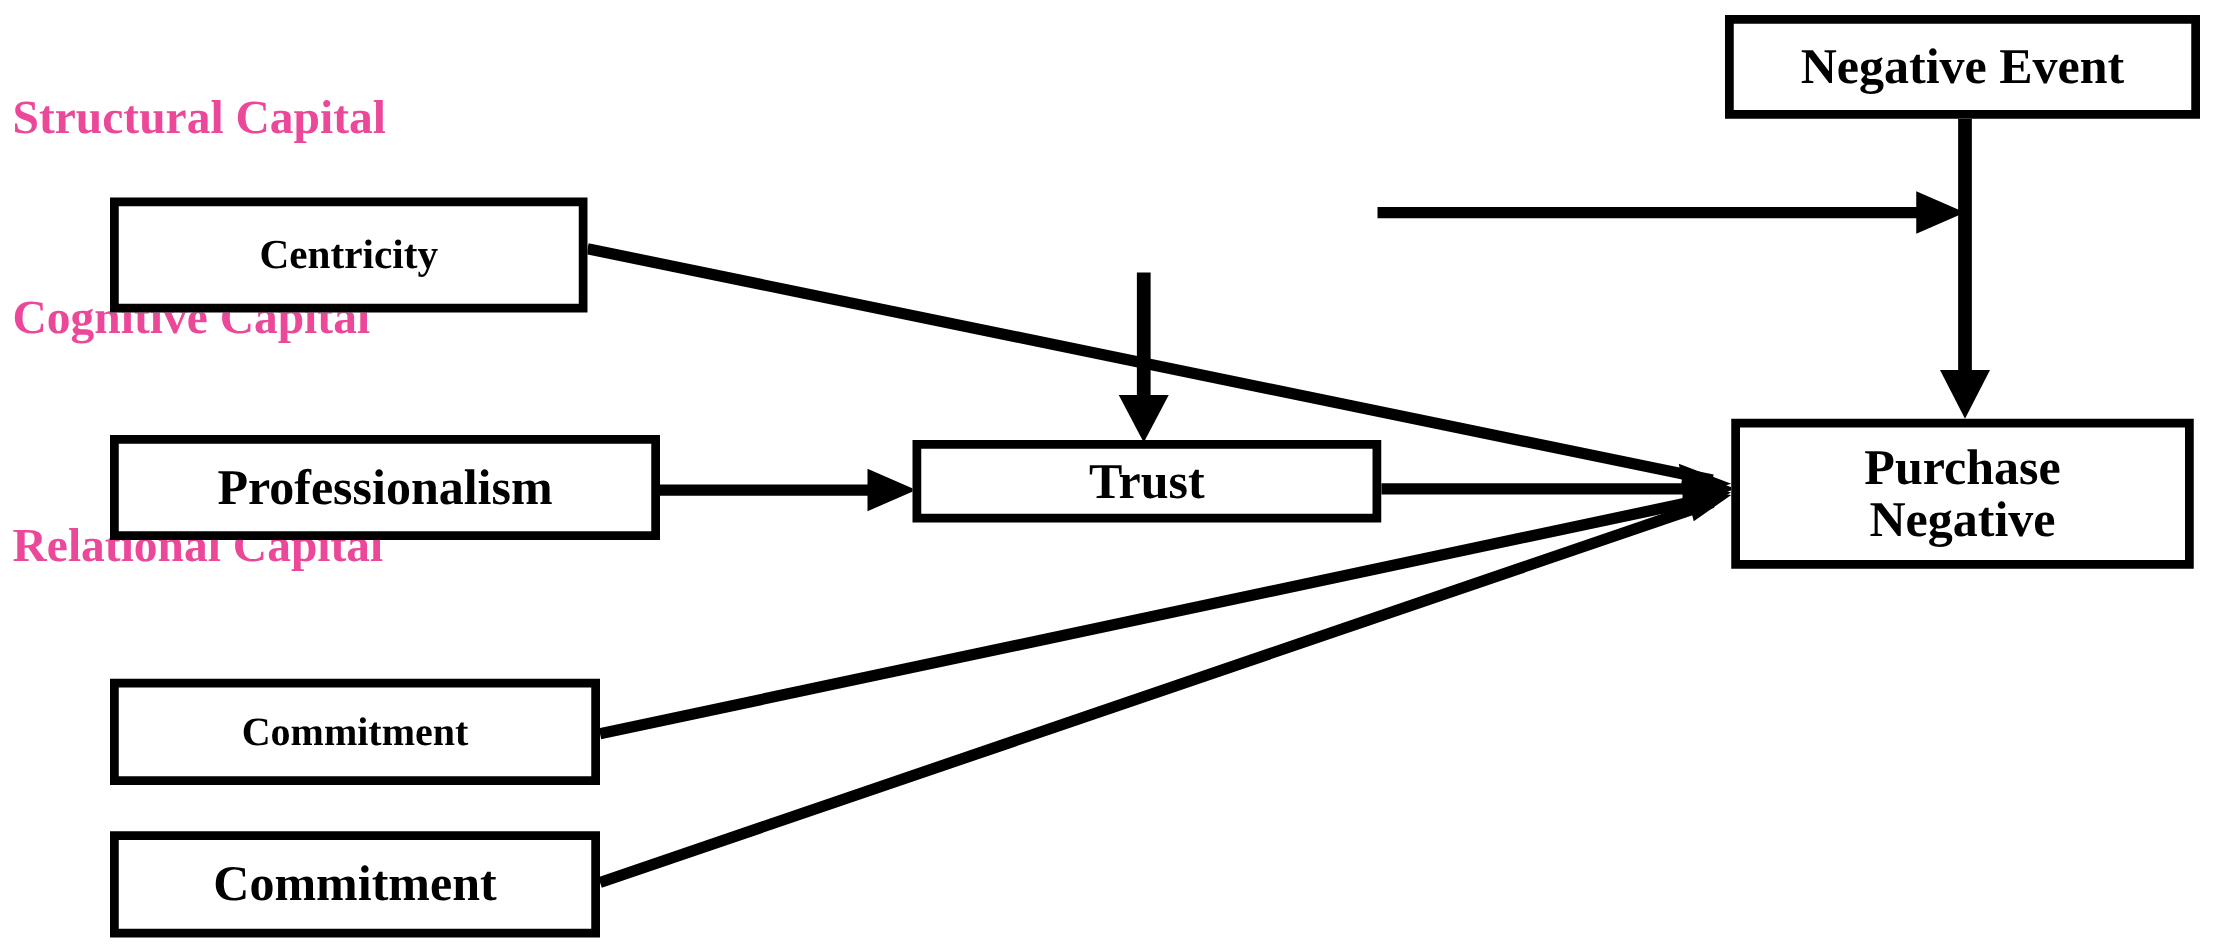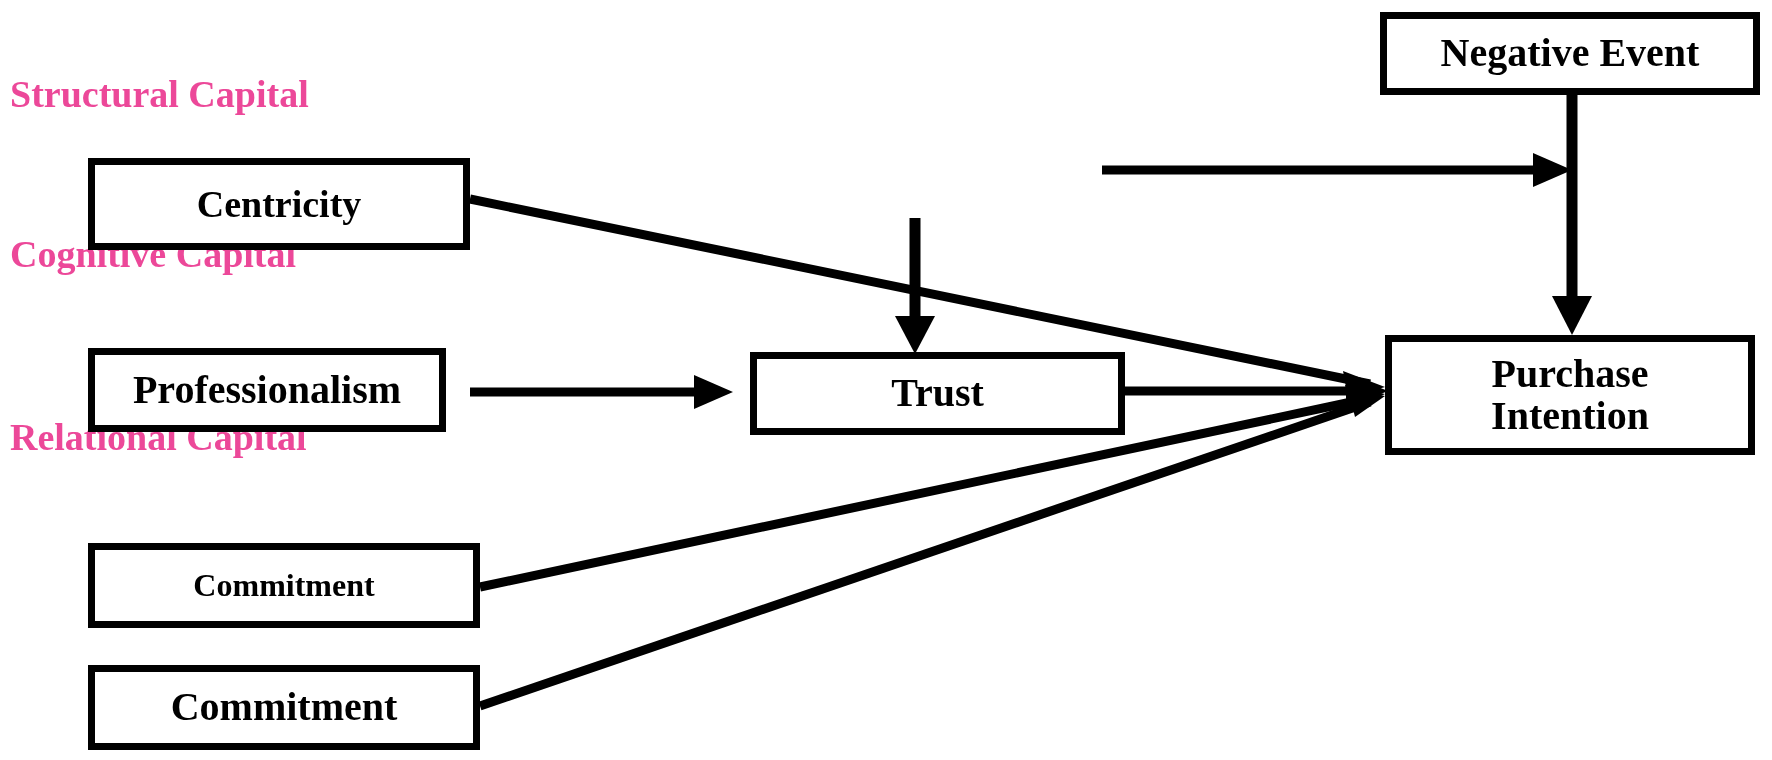--- a/index.html
+++ b/index.html
@@ -95,29 +95,29 @@
       <polygon points="1388,391 1346,374 1346,408" fill="#000000"></polygon>
     </g>
   </svg>
 
   <div class="group-label" style="left:10px; top:72px; font-size:38px;">Structural Capital</div>
 
   <div class="group-label" style="left:10px; top:232px; font-size:38px;">Cognitive Capital</div>
 
   <div class="group-label" style="left:10px; top:415px; font-size:38px;">Relational Capital</div>
 
-  <div class="node" style="left:88px; top:158px; width:382px; height:92px; font-size:38px;">Centricity</div>
+  <div class="node" style="left:88px; top:158px; width:382px; height:92px; font-size:33px;">Centricity</div>
 
-  <div class="node" style="left:88px; top:348px; width:358px; height:84px; font-size:40px;">Professionalism</div>
+  <div class="node" style="left:88px; top:348px; width:440px; height:84px; font-size:40px;">Professionalism</div>
 
   <div class="node" style="left:88px; top:543px; width:392px; height:85px; font-size:32px;">Commitment</div>
 
   <div class="node" style="left:88px; top:665px; width:392px; height:85px; font-size:40px;">Commitment</div>
 
 
-  <div class="node" style="left:750px; top:352px; width:375px; height:83px; font-size:40px;">Trust</div>
+  <div class="node" style="left:730px; top:352px; width:375px; height:66px; font-size:40px;">Trust</div>
 
   <div class="node" style="left:1380px; top:12px; width:380px; height:83px; font-size:40px;">Negative Event</div>
 
   <div class="node" style="left:1385px; top:335px; width:370px; height:120px; font-size:40px; white-space:pre-line;">Purchase
-Intention</div>
+Negative</div>
 
 </div>
 
 </body></html>

